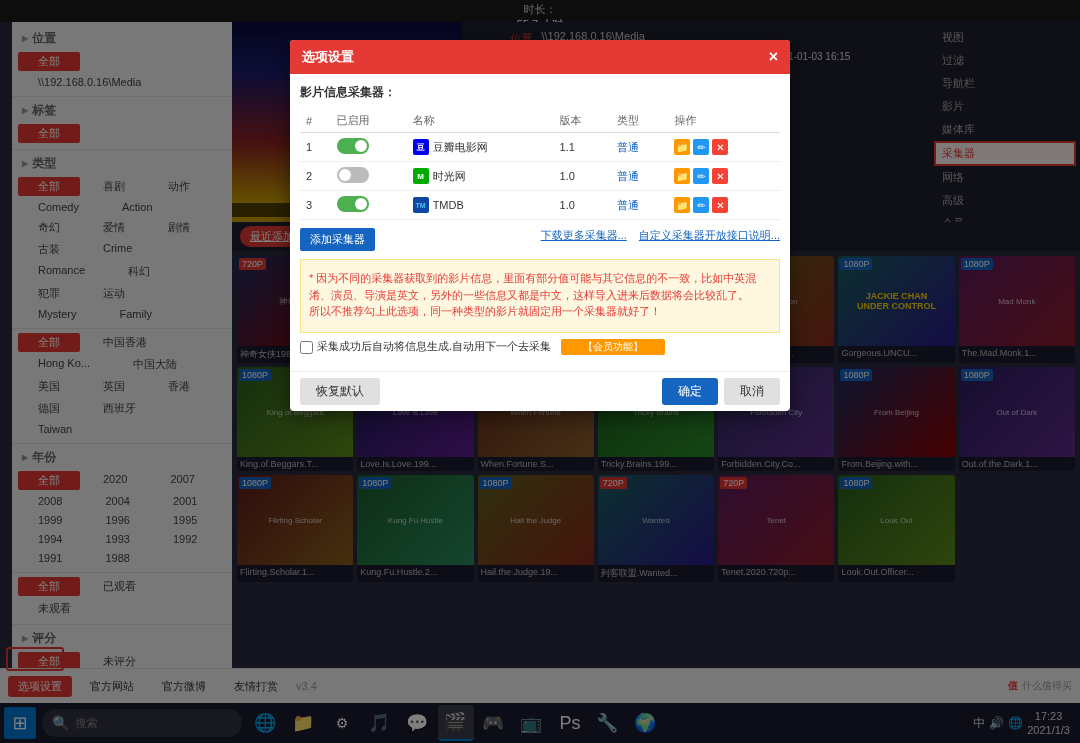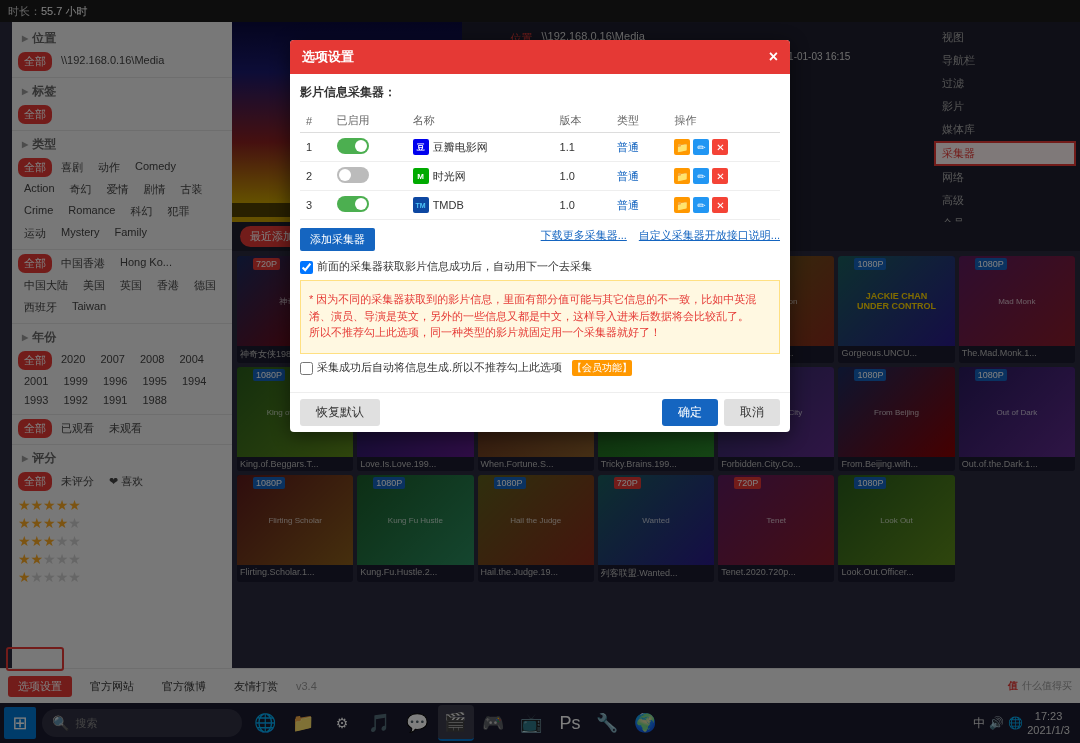--- a/index.html
+++ b/index.html
@@ -2,33 +2,33 @@
 <html><head>
   <meta charset="utf-8">
   <style>
     * { box-sizing: border-box; margin: 0; padding: 0; }
     body { font-family: 'Microsoft YaHei', SimHei, sans-serif; background: #1a1a2e; color: #333; font-size: 12px; width: 1080px; height: 743px; overflow: hidden; position: relative; }
 
     
     .app-container { display: flex; flex-direction: column; height: 743px; background: #2a2a3e; }
     
     
-    .top-bar { background: #1a1a1a; color: #ccc; padding: 2px 8px; display: flex; align-items: center; font-size: 11px; height: 22px; }
+    .top-bar { background: #1a1a1a; color: #ccc; padding: 2px 8px; display: flex; align-items: center; font-size: 11px; height: 22px; flex-direction: column; }
     .top-bar-time { color: #fff; }
     
     
     .main-content { display: flex; flex: 1; overflow: hidden; margin-left: 12px; }
     
     
     .sidebar { width: 220px; background: #f0f0f0; overflow-y: auto; padding: 5px 0; flex-shrink: 0; }
     .sidebar-section { margin-bottom: 4px; }
     .sidebar-section-title { font-size: 12px; color: #666; padding: 3px 10px; font-weight: bold; display: flex; align-items: center; }
     .sidebar-section-title::before { content: '▶'; font-size: 8px; margin-right: 4px; color: #999; }
     .sidebar-items { display: flex; flex-wrap: wrap; padding: 2px 6px; gap: 3px; }
-    .sidebar-item { padding: 2px 6px; border-radius: 7px; cursor: pointer; font-size: 11px; color: #444; }
+    .sidebar-item { padding: 2px 20px; border-radius: 2px; cursor: pointer; font-size: 11px; color: #444; }
     .sidebar-item.active { background: #e53935; color: white; }
     .sidebar-divider { height: 1px; background: #ddd; margin: 2px 0; }
     
     
     .movie-area { flex: 1; background: #2a2a3e; overflow: hidden; display: flex; flex-direction: column; }
     
     
     .featured-section { display: flex; background: #1e1e2e; height: 200px; flex-shrink: 0; }
     .featured-poster { width: 230px; height: 200px; background: linear-gradient(135deg, #1a1a4e, #8b0000); display: flex; align-items: center; justify-content: center; overflow: hidden; flex-shrink: 0; }
     .featured-poster-img { width: 100%; height: 100%; background: linear-gradient(180deg, #1a1a6e 0%, #8b0000 50%, #ffd700 100%); position: relative; display: flex; align-items: center; justify-content: center; }
@@ -40,21 +40,21 @@
     
     .right-panel { width: 150px; background: #1e1e2e; flex-shrink: 0; padding: 4px; overflow-y: auto; }
     .right-panel-item { color: #aaa; font-size: 11px; padding: 4px 8px; cursor: pointer; }
     .right-panel-item.active { color: #e53935; }
     
     
     .movie-grid-wrapper { flex: 1; overflow-y: auto; padding: 5px; }
     .movie-grid { display: grid; grid-template-columns: repeat(7, 1fr); gap: 4px; }
     .movie-card { background: #1a1a2e; border-radius: 3px; overflow: hidden; cursor: pointer; position: relative; }
     .movie-thumb { width: 100%; height: 90px; background: linear-gradient(135deg, #2a3a5e, #5a2a2a); position: relative; display: flex; align-items: center; justify-content: center; }
-    .quality-badge { position: absolute; top: 2px; left: 16px; background: #e53935; color: white; font-size: 9px; padding: 1px 3px; border-radius: 2px; }
+    .quality-badge { position: absolute; top: 2px; left: 2px; background: #e53935; color: white; font-size: 9px; padding: 1px 3px; border-radius: 2px; }
     .quality-badge.blue { background: #1565c0; }
     .movie-title { padding: 2px 3px; color: #bbb; font-size: 9px; overflow: hidden; text-overflow: ellipsis; white-space: nowrap; }
     
     
     .thumb-1 { background: linear-gradient(135deg, #1a2a5e, #8b0000); }
     .thumb-2 { background: linear-gradient(135deg, #2a1a5e, #5e2a8b); }
     .thumb-3 { background: linear-gradient(135deg, #5e1a1a, #8b5e1a); }
     .thumb-4 { background: linear-gradient(135deg, #1a5e2a, #2a8b5e); }
     .thumb-5 { background: linear-gradient(135deg, #5e5e1a, #8b2a1a); }
     .thumb-6 { background: linear-gradient(135deg, #1a5e5e, #2a1a8b); }
@@ -96,21 +96,21 @@
     .modal-checkbox-row input { margin-top: 2px; flex-shrink: 0; }
     .modal-note { font-size: 11px; color: #555; margin: 4px 0 6px 0; line-height: 1.5; }
     .modal-note-red { color: #e53935; }
     .modal-footer { display: flex; justify-content: space-between; padding: 6px 10px; border-top: 1px solid #eee; }
     .btn { padding: 5px 16px; border: none; border-radius: 3px; cursor: pointer; font-size: 12px; }
     .btn-default { background: #e0e0e0; color: #333; }
     .btn-primary { background: #1565c0; color: white; }
     .btn-secondary { background: #e0e0e0; color: #333; }
     .btn-add { background: #1565c0; color: white; padding: 4px 10px; font-size: 11px; border: none; border-radius: 2px; cursor: pointer; }
     .highlight-box { border: 2px solid #e53935; padding: 3px 6px; background: #fff3f3; }
-    .member-badge { background: #ff9800; color: white; font-size: 10px; padding: 1px 0; border-radius: 2px; margin-left: 6px; }
+    .member-badge { background: #ff9800; color: white; font-size: 10px; padding: 1px 22px; border-radius: 2px; margin-left: 6px; }
 
     
     .bottom-bar { height: 35px; background: #f0f0f0; display: flex; align-items: center; padding: 0 8px; gap: 8px; border-top: 1px solid #ddd; flex-shrink: 0; position: relative; }
     .bottom-btn { padding: 3px 10px; font-size: 11px; color: #333; cursor: pointer; border-radius: 2px; }
     .bottom-btn.active { background: #e53935; color: white; border-radius: 3px; }
     .version-text { color: #999; font-size: 11px; }
 
     
     .taskbar { height: 40px; background: #1a1a2e; display: flex; align-items: center; padding: 0 4px; gap: 2px; flex-shrink: 0; }
     .taskbar-start { background: #0078d4; color: white; width: 32px; height: 32px; border-radius: 2px; display: flex; align-items: center; justify-content: center; cursor: pointer; font-size: 18px; margin-right: 4px; }
@@ -119,21 +119,21 @@
     .taskbar-icon { width: 36px; height: 36px; display: flex; align-items: center; justify-content: center; border-radius: 4px; cursor: pointer; color: white; font-size: 18px; }
     .taskbar-icon.active { border-bottom: 2px solid #0078d4; }
     .taskbar-right { display: flex; align-items: center; gap: 4px; color: #ddd; font-size: 11px; padding-right: 6px; }
     .taskbar-clock { text-align: center; line-height: 1.3; }
 
     
     .red-arrow { color: #e53935; font-size: 28px; display: flex; align-items: center; padding: 0 5px; }
 
     .collection-header { display: flex; align-items: center; justify-content: space-between; padding: 4px 8px; background: #1e1e2e; }
     .collection-tabs { display: flex; gap: 4px; }
-    .collection-tab { padding: 3px 10px; border-radius: 12px; font-size: 11px; cursor: pointer; color: #aaa; }
+    .collection-tab { padding: 3px 10px; border-radius: 12px; font-size: 11px; cursor: pointer; color: #aaa; text-decoration: underline; }
     .collection-tab.active { background: #e53935; color: white; }
 
     .thumb-text { color: rgba(255,255,255,0.7); font-size: 8px; text-align: center; padding: 2px; }
   </style>
 </head>
 <body>
 
 <div class="app-container">
 
   <div class="top-bar">
@@ -296,22 +296,22 @@
             <span class="info-value">"Gal Gadot" / "Chr...</span>
           </div>
           <div class="featured-info-row">
             <span class="info-label">简介</span>
             <span class="info-value">Rewind to the 1980...</span>
           </div>
         </div>
 
         <div class="right-panel">
           <div class="right-panel-item">视图</div>
+          <div class="right-panel-item">过滤</div>
           <div class="right-panel-item">导航栏</div>
-          <div class="right-panel-item">过滤</div>
           <div class="right-panel-item">影片</div>
           <div class="right-panel-item">媒体库</div>
           <div class="right-panel-item active highlight-box">采集器</div>
           <div class="right-panel-item">网络</div>
           <div class="right-panel-item">高级</div>
           <div class="right-panel-item">会员</div>
 
         </div>
       </div>
 
@@ -598,30 +598,26 @@
           </tr>
         </tbody>
       </table>
       <div class="modal-links">
         <button class="btn-add">添加采集器</button>
         <div style="display:flex;gap:12px;">
           <span class="modal-link">下载更多采集器...</span>
           <span class="modal-link">自定义采集器开放接口说明...</span>
         </div>
       </div>
-      <div class="modal-checkbox-row">
-        <input type="checkbox" checked="" style="">
-        <label>前面的采集器获取影片信息成功后，自动用下一个去采集</label>
-      </div>
       <div style="background:#fff8e1;border:1px solid #ffe082;padding:6px 8px;margin:4px 0;">
         <div class="modal-note modal-note-red">* 因为不同的采集器获取到的影片信息，里面有部分值可能与其它信息的不一致，比如中英混淆、演员、导演是英文，另外的一些信息又都是中文，这样导入进来后数据将会比较乱了。<br>所以不推荐勾上此选项，同一种类型的影片就固定用一个采集器就好了！</div>
       </div>
       <div class="modal-checkbox-row">
         <input type="checkbox" style="">
-        <label>采集成功后自动将信息生成.所以不推荐勾上此选项</label>
+        <label>采集成功后自动将信息生成.自动用下一个去采集</label>
         <span class="member-badge">【会员功能】</span>
       </div>
     </div>
     <div class="modal-footer">
       <button class="btn btn-default">恢复默认</button>
       <div style="display:flex;gap:6px;">
         <button class="btn btn-primary">确定</button>
         <button class="btn btn-secondary">取消</button>
       </div>
     </div>

